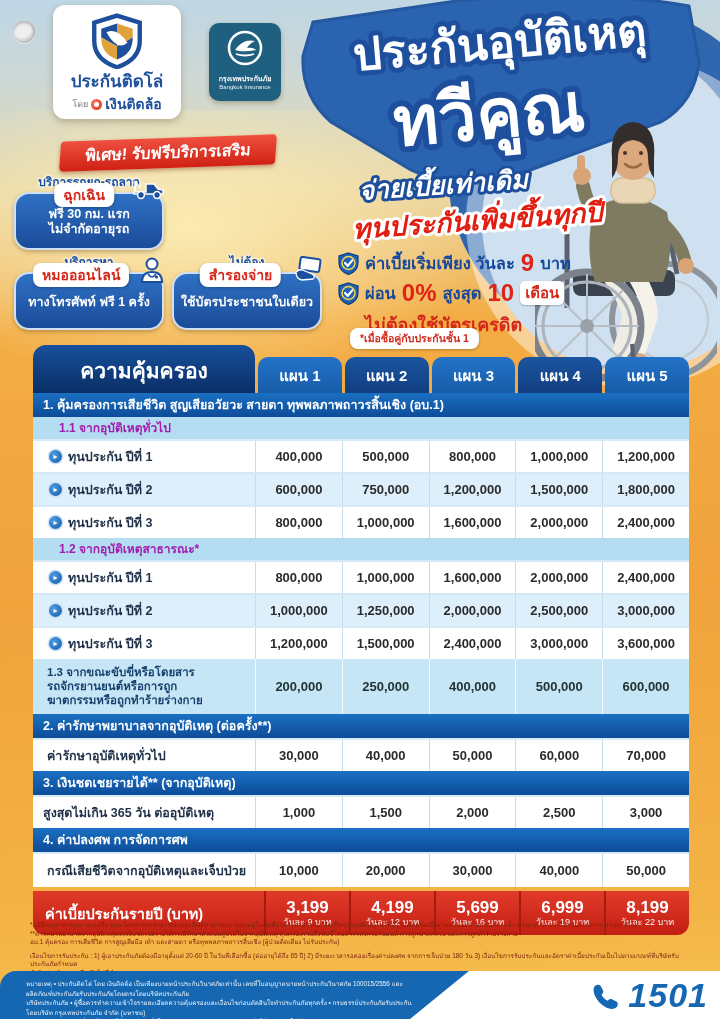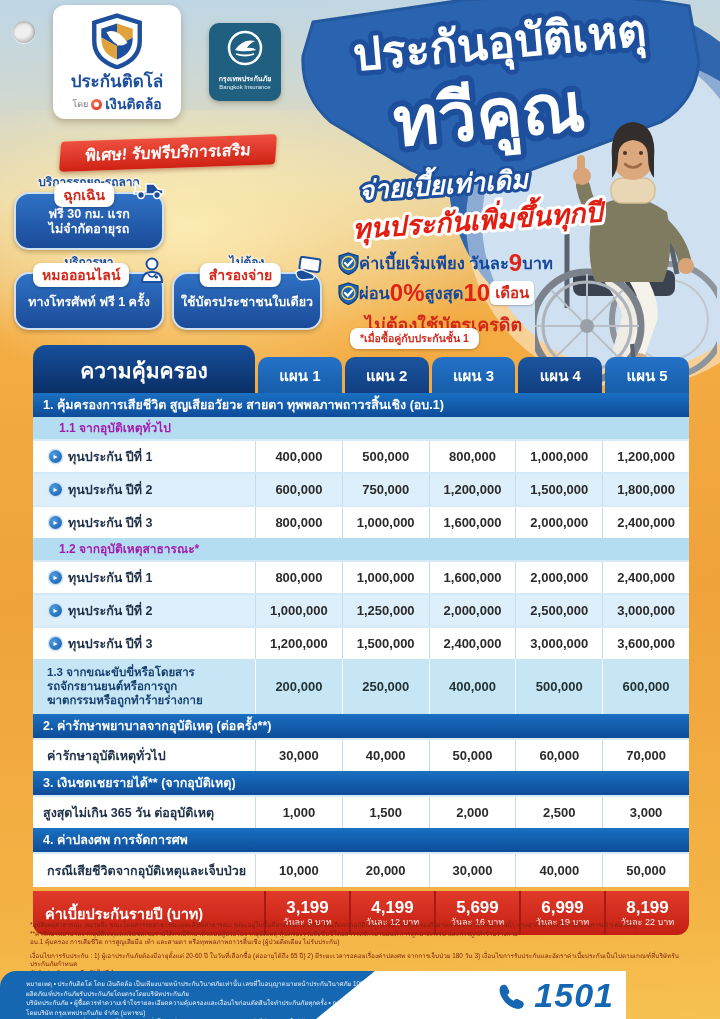--- a/index.html
+++ b/index.html
@@ -53,21 +53,21 @@
   .svc-badge{position:absolute;left:50%;top:-11px;transform:translateX(-58%);background:#fff;border-radius:8px;
     padding:1px 9px;color:#d3291c;font-weight:bold;font-size:14px;white-space:nowrap;
     box-shadow:0 1px 3px rgba(0,0,0,.25);}
   .svc-ico{position:absolute;right:-4px;top:-18px;}
   .svc-line{color:#fff;font-weight:bold;font-size:12.5px;line-height:15px;}
   
   .taglines{position:absolute;left:326px;top:166px;width:280px;height:95px;z-index:4;}
   .taglines text{font-family:"Liberation Sans","DejaVu Sans",sans-serif;font-style:italic;}
   
   .benefits{position:absolute;left:338px;top:250px;width:235px;z-index:4;color:#14489c;font-weight:bold;}
-  .bline{display:flex;align-items:center;margin-bottom:4px;}
+  .bline{display:flex;align-items:center;gap:6px;margin-bottom:4px;}
   .bline .txt{font-size:16.5px;}
   .big-red{color:#e02316;font-size:24px;font-weight:bold;line-height:20px;}
   .bline .badge{background:#fff;color:#d3291c;border-radius:5px;padding:0 5px;font-size:15px;
     box-shadow:0 1px 2px rgba(0,0,0,.25);}
   .bline3{margin-left:27px;color:#d3291c;font-size:18px;}
   .note-pill{position:absolute;left:350px;top:328px;background:#fff;border-radius:8px;padding:2px 10px;
     color:#d3291c;font-weight:bold;font-size:10.5px;z-index:4;box-shadow:0 1px 3px rgba(0,0,0,.25);}
   
   .photo{position:absolute;left:535px;top:112px;width:182px;height:284px;z-index:3;}
   
@@ -102,21 +102,21 @@
   .premium .plbl{width:231px;box-sizing:border-box;padding-left:12px;color:#fff;font-weight:bold;font-size:14.5px;}
   .pcel{flex:1;height:100%;display:flex;flex-direction:column;align-items:center;justify-content:center;
     border-left:2px solid #a81a10;color:#fff;}
   .pcel .amt{font-size:17px;font-weight:bold;line-height:18px;}
   .pcel .per{font-size:9px;line-height:11px;opacity:.95;}
   
   .fns{position:absolute;left:30px;top:921px;width:662px;z-index:5;color:#7c230d;}
   .fn{font-size:6.4px;line-height:8.6px;}
   .fn.gap{margin-top:5px;}
   
-  .footer{position:absolute;left:0;bottom:0;width:626px;height:48px;background:#1567b2;z-index:6;
+  .footer{position:absolute;left:0;bottom:0;width:720px;height:48px;background:#1567b2;z-index:6;
     border-radius:16px 16px 0 0;}
   .fnotes{position:absolute;left:26px;top:8px;width:390px;color:rgba(255,255,255,.93);}
   .fnote{font-size:6.3px;line-height:9.5px;}
   .wedge{position:absolute;right:0;top:0;width:310px;height:48px;background:#fff;
     clip-path:polygon(19% 0,100% 0,100% 100%,0 100%);display:flex;align-items:center;justify-content:flex-end;
     gap:8px;padding-right:12px;box-sizing:border-box;}
   .phone-num{color:#1567b2;font-size:34px;font-weight:bold;font-style:italic;letter-spacing:1px;}
 </style>
 </head>
 <body>

